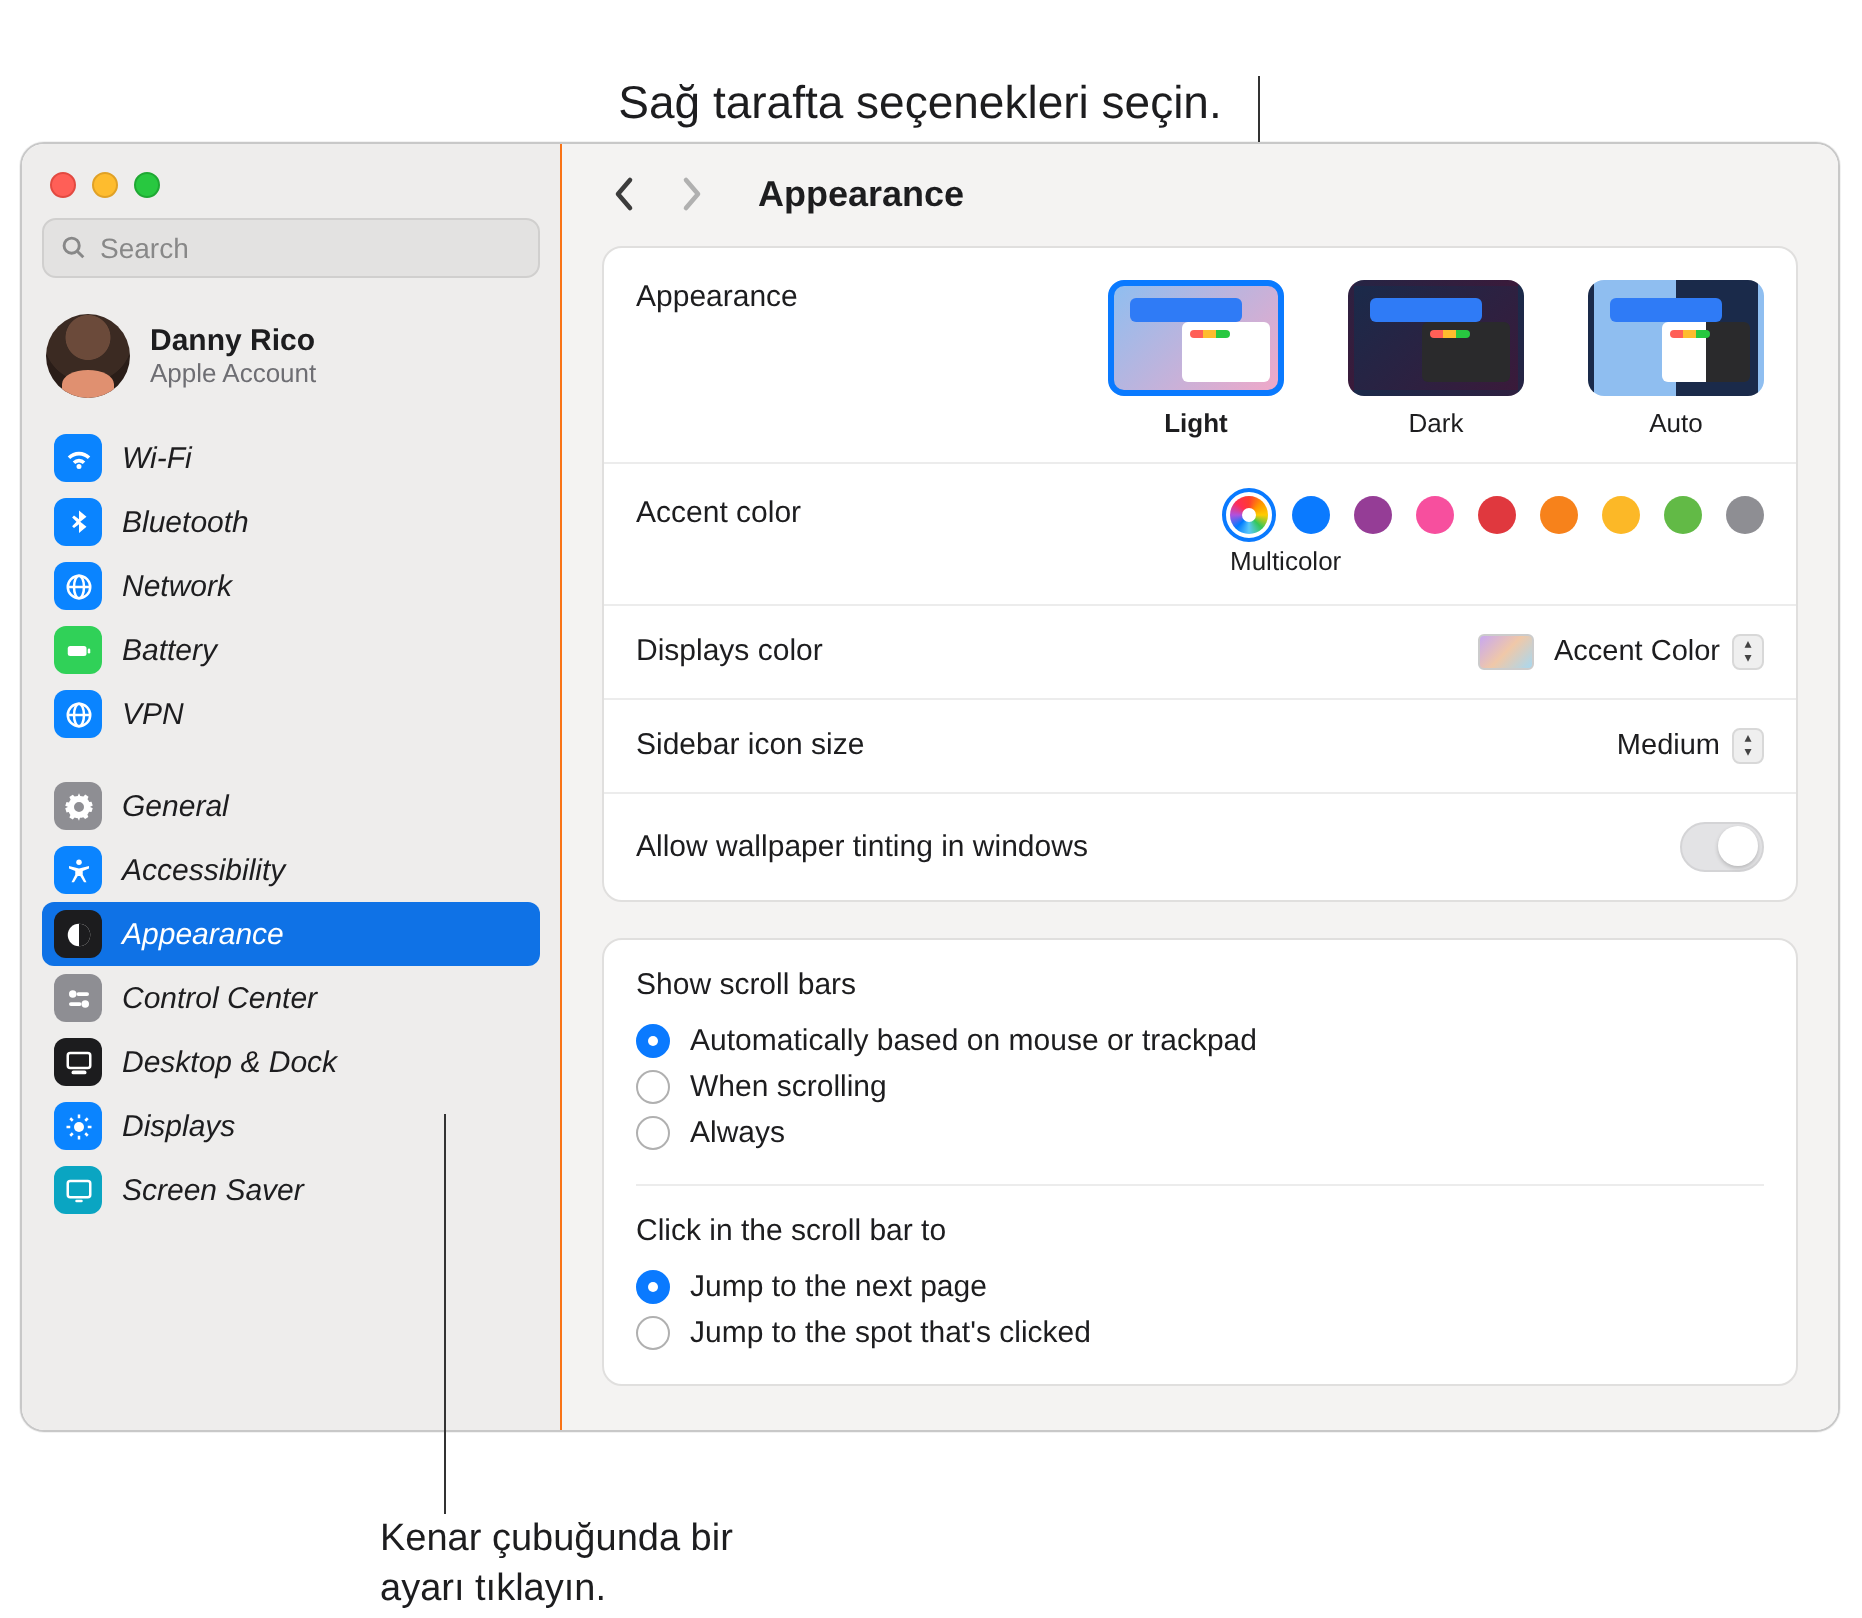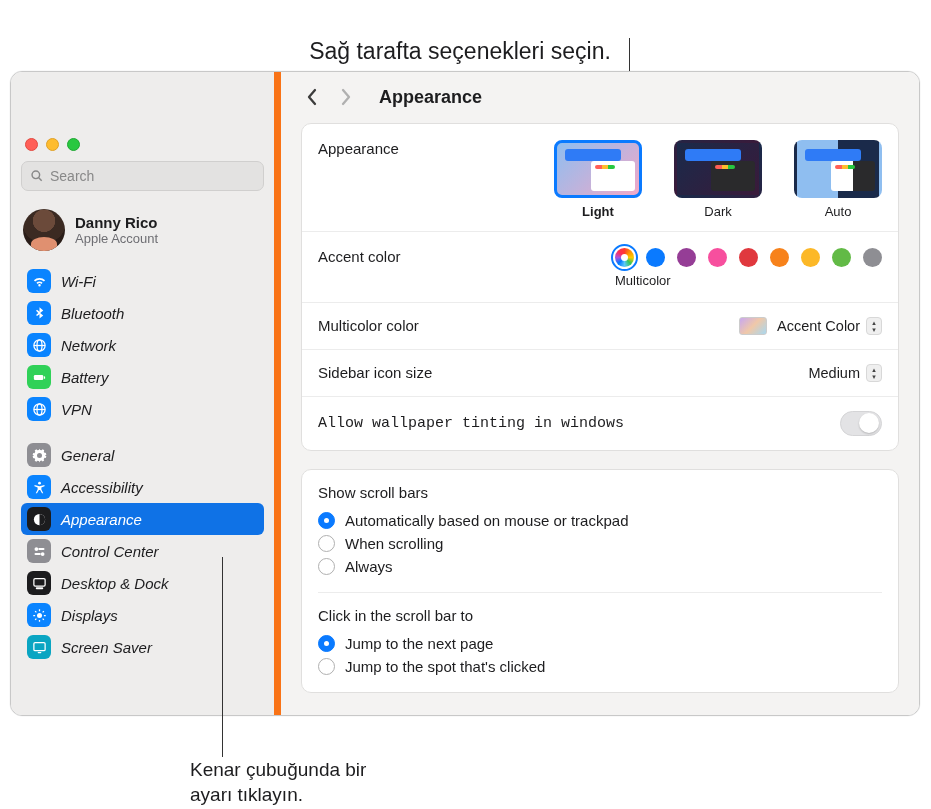--- a/index.html
+++ b/index.html
@@ -53,25 +53,24 @@
   border: 1px solid #c8c8c8;
   border-radius: 12px;
   background: #fff;
   display: flex;
   overflow: hidden;
   box-shadow: 0 0 0 0.5px rgba(0,0,0,0.05);
 }
 .sidebar {
   width: 270px;
   background: #eeedec;
-  border-right: 7px solid #f97316;
+  border-right: 1px solid #f97316;
   display: flex;
   flex-direction: column;
   padding: 8px 10px 0 10px;
-  justify-content: center;
 }
 .traffic {
   display: flex;
   gap: 8px;
   padding: 6px 4px 10px 4px;
 }
 .traffic span {
   width: 13px; height: 13px; border-radius: 50%;
 }
 .t-red { background: #ff5f57; border:1px solid #e24a41;}
@@ -169,21 +168,21 @@
   border: 1px solid #e0dfde;
   border-radius: 10px;
   margin-bottom: 18px;
 }
 .row {
   display: flex;
   align-items: center;
   padding: 14px 16px;
   border-bottom: 1px solid #ececec;
 }
-.row:last-child { border-bottom: none; font-family: Liberation Mono, monospace; }
+.row:last-child { border-bottom: none; }
 .row .label { font-size: 15px; flex: 0 0 auto; }
 .row .spacer { flex: 1; }
 .appearance-modes {
   display: flex;
   gap: 32px;
   margin-left: auto;
 }
 .mode {
   width: 88px;
   display: flex; flex-direction: column; align-items: center;
@@ -492,21 +491,21 @@
                 <div class="swatch sw-orange"></div>
                 <div class="swatch sw-yellow"></div>
                 <div class="swatch sw-green"></div>
                 <div class="swatch sw-gray"></div>
               </div>
             <div class="accent-label">Multicolor</div>
           </div>
         </div>
 
         <div class="row">
-          <div class="label">Multicolor color</div>
+          <div class="label">Displays color</div>
           <div class="spacer"></div>
           <div class="popup">
             <span class="hl-swatch"></span>
             <span>Accent Color</span>
             <span class="chevrons">▴<br>▾</span>
           </div>
         </div>
 
         <div class="row">
           <div class="label">Sidebar icon size</div>

